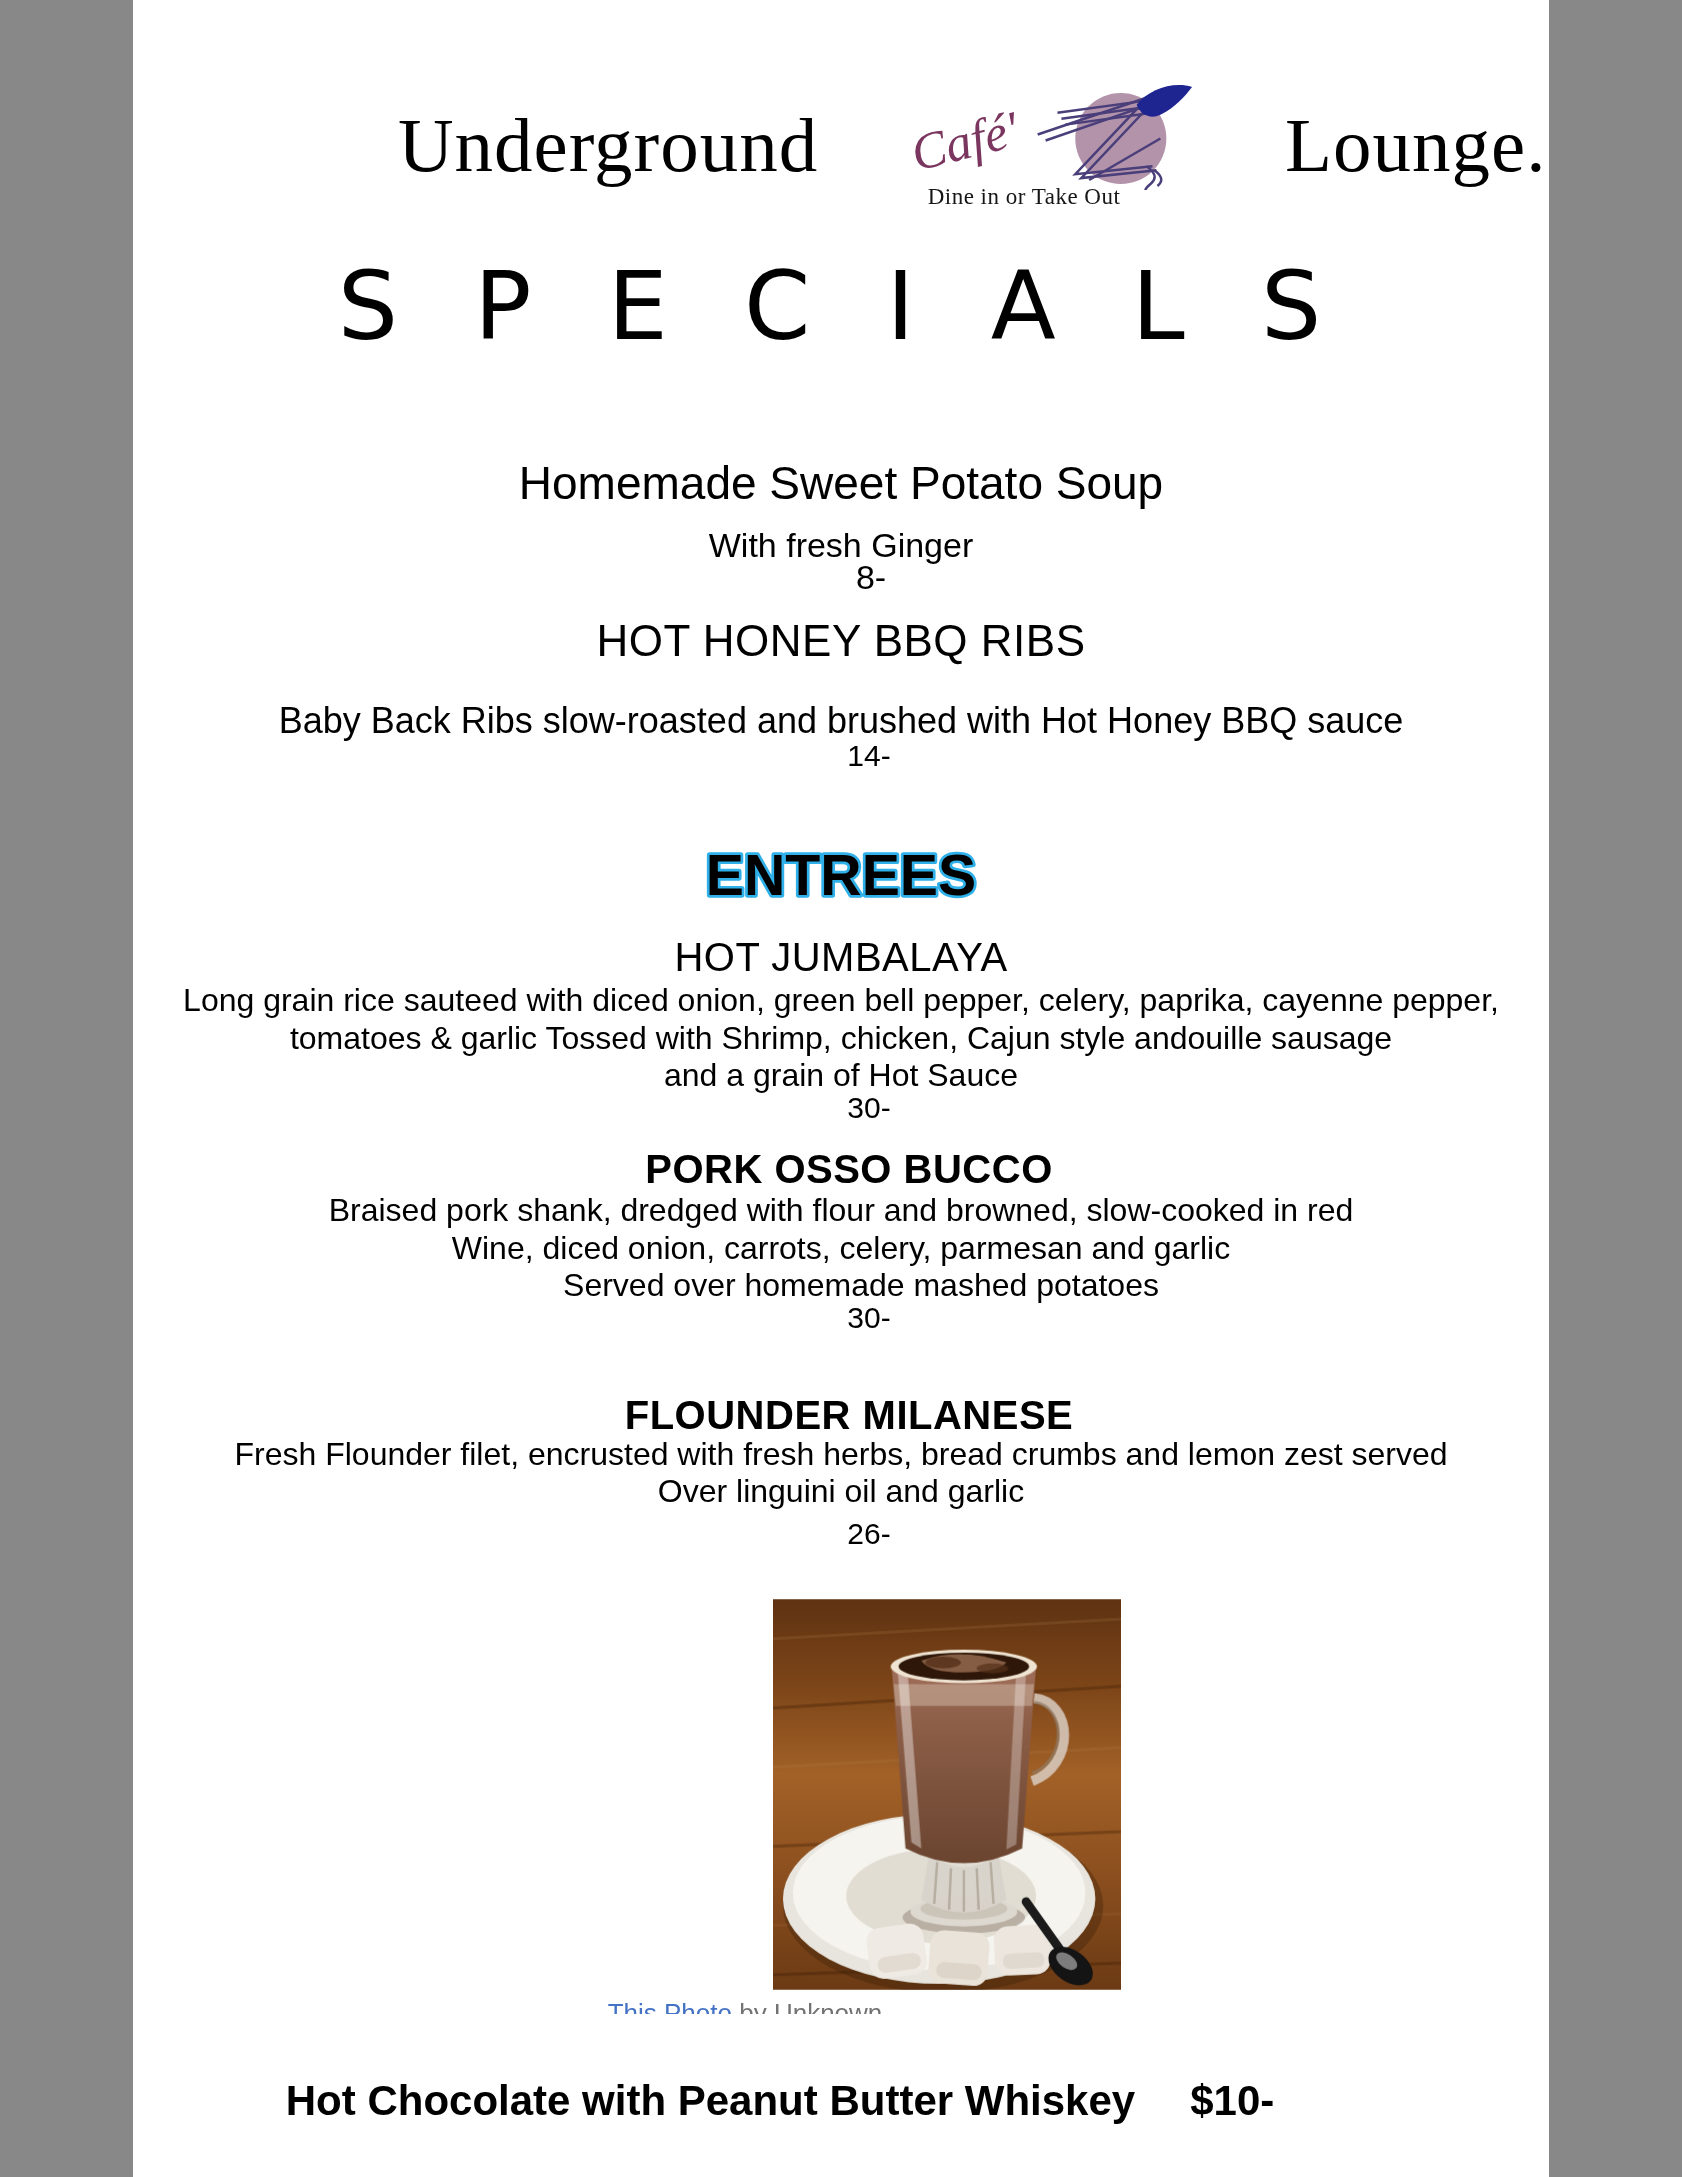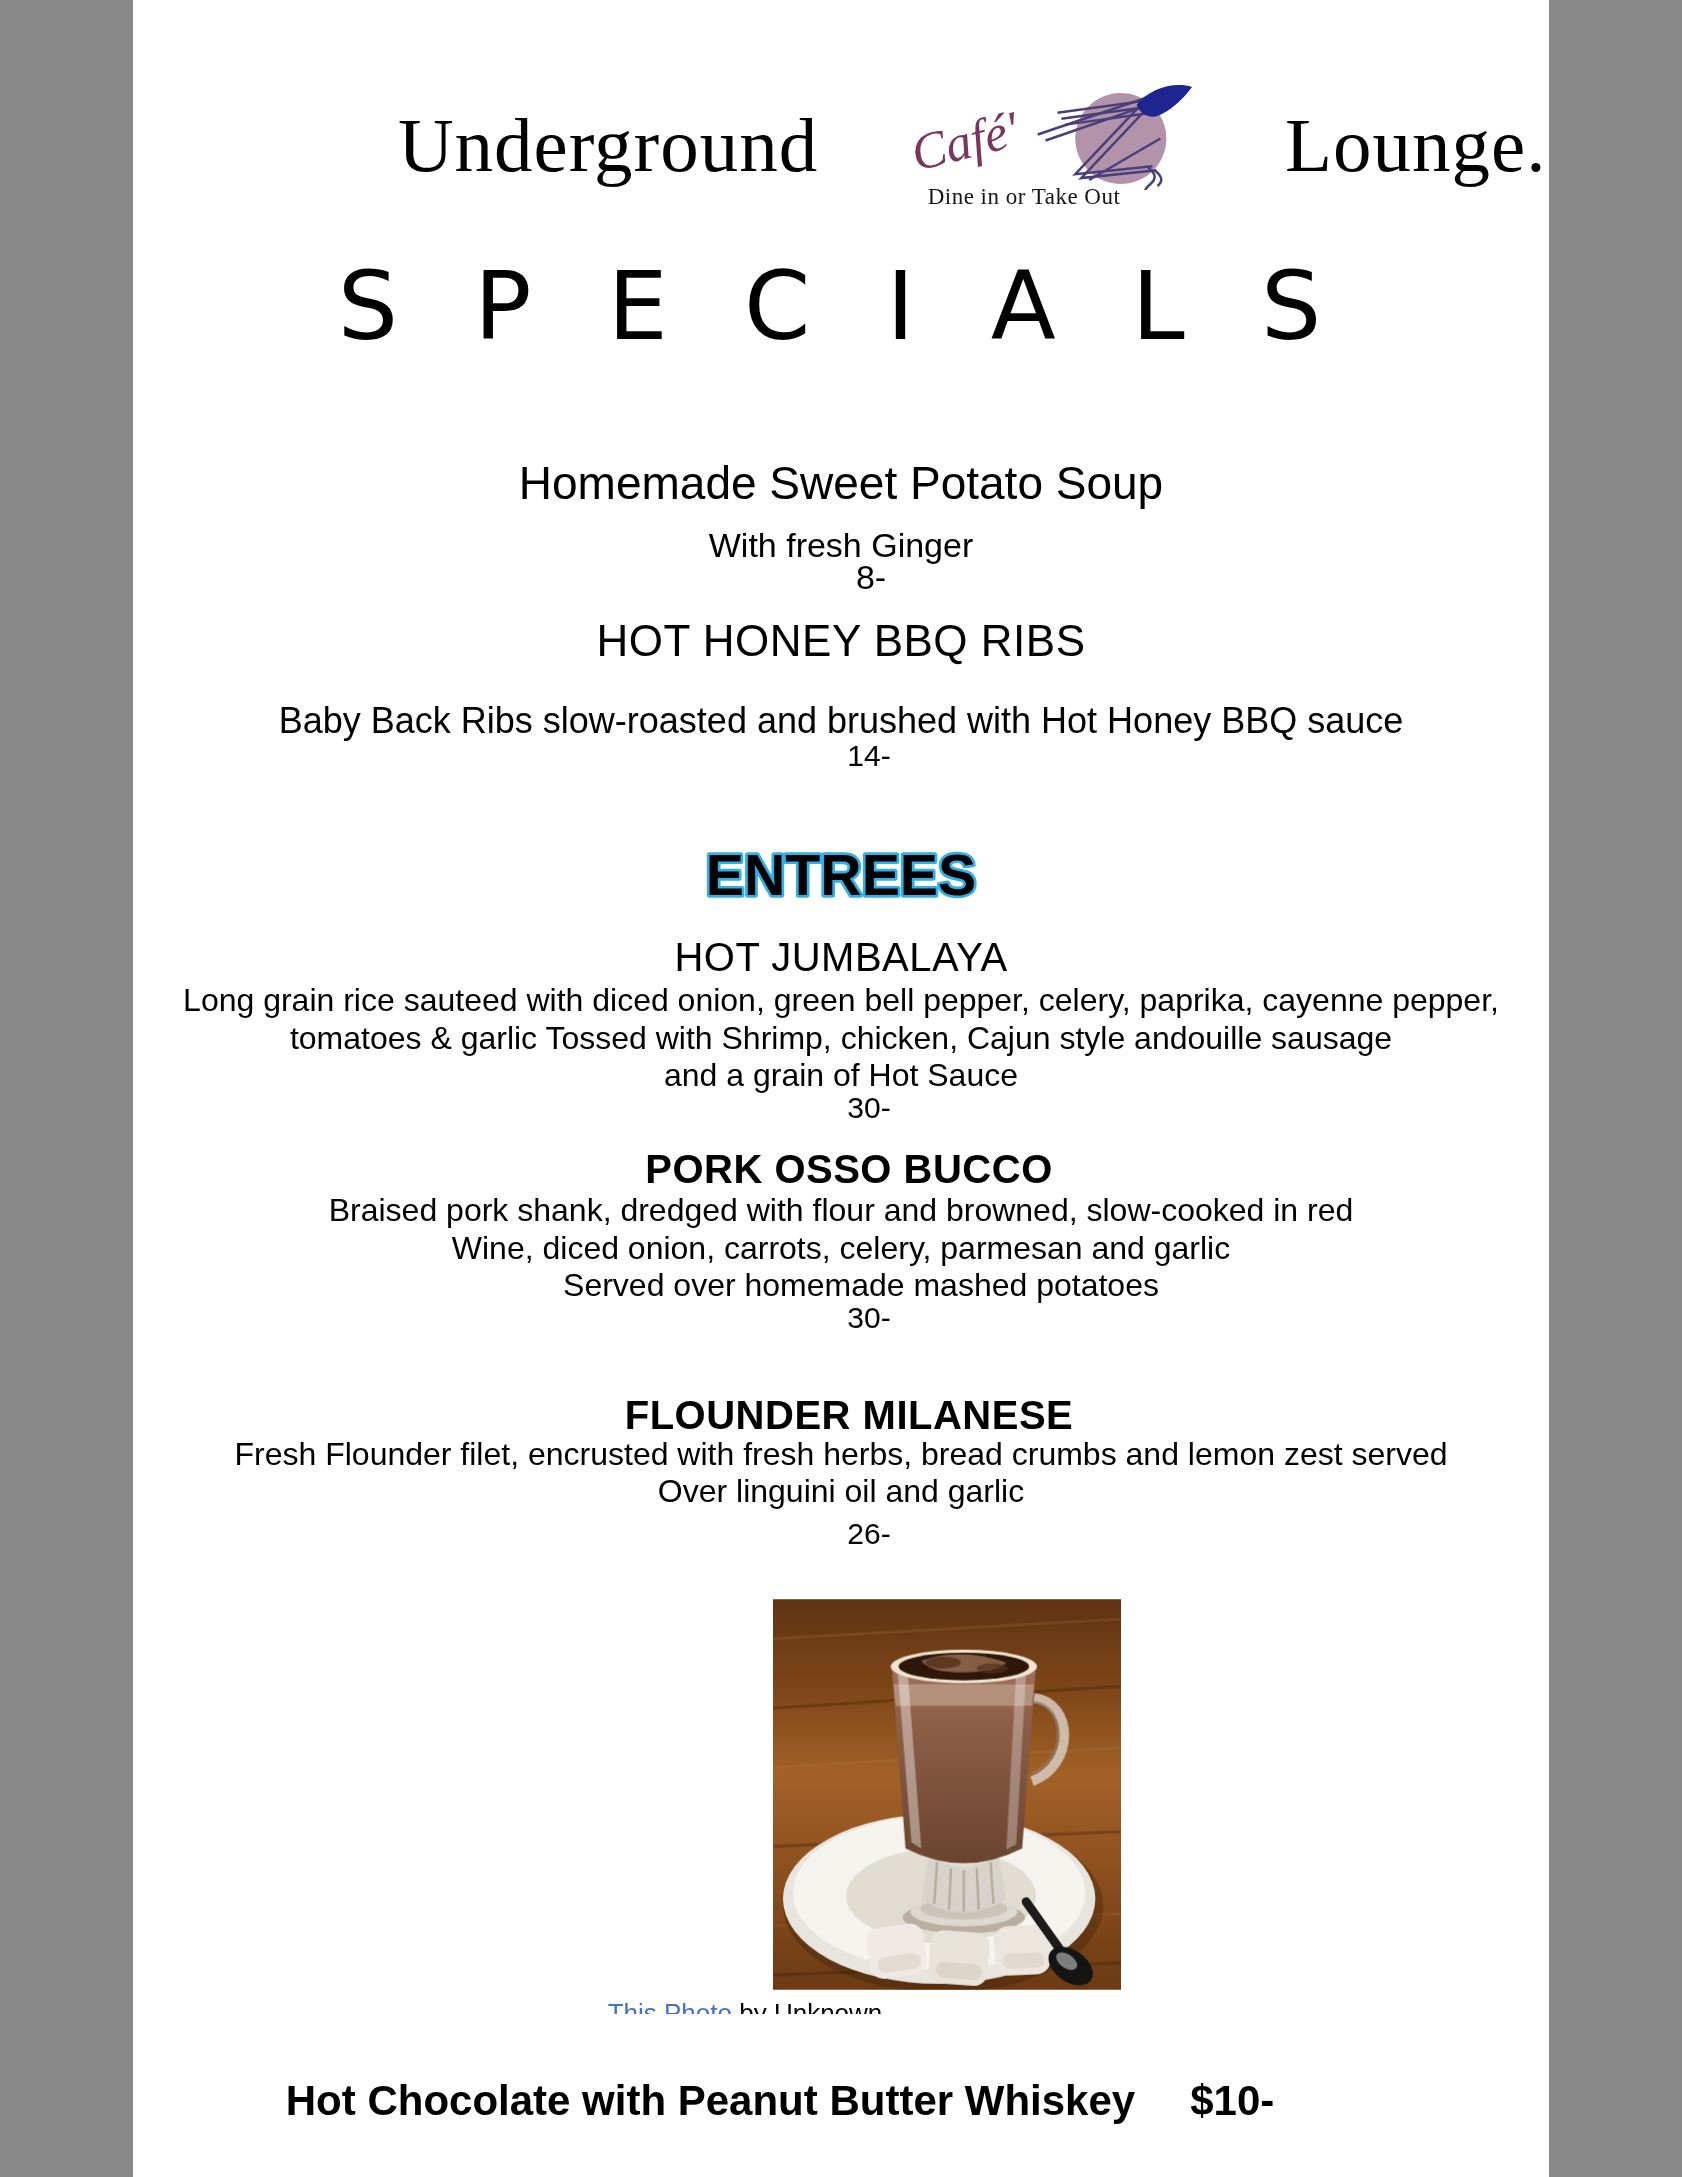--- a/index.html
+++ b/index.html
@@ -34,21 +34,21 @@
   .footer-line .gap { display:inline-block; width:55px; }
   .caption-clip {
     position:absolute; top:2000px; left:0; right:0; height:14px;
     overflow:hidden; text-align:center;
   }
   .caption-inner {
     font-size:26px; line-height:1; transform:translateX(-96px);
     white-space:nowrap;
   }
   .cap-link { color:#4472c4; text-decoration:underline; }
-  .cap-rest { color:#000000; }
+  .cap-rest { color:#737373; }
   .logo-svg { position:absolute; left:778px; top:83px; }
   .entrees-wrap { position:absolute; left:0; right:0; top:836px; text-align:center; }
   .photo-wrap { position:absolute; left:640px; top:1599px; width:348px; height:391px; }
 </style>
 </head>
 <body>
 
 <div class="page">
 
   <div class="line serif header-title" style="top:101px; left:265px; right:auto;">Underground</div>

